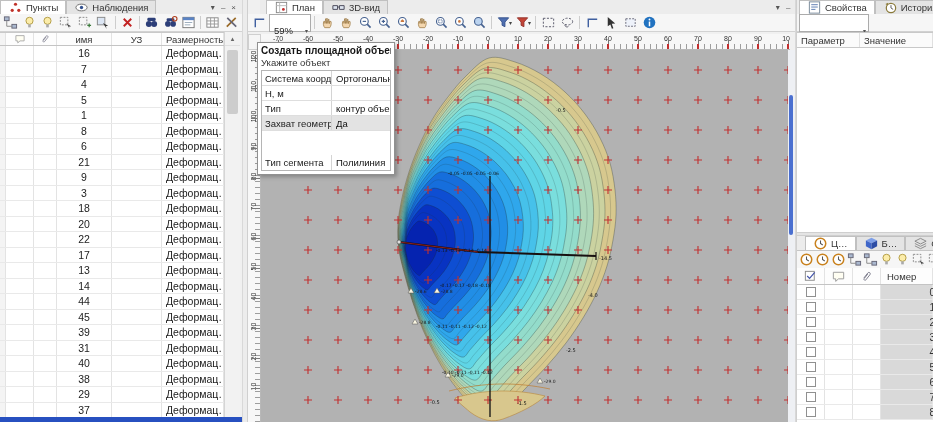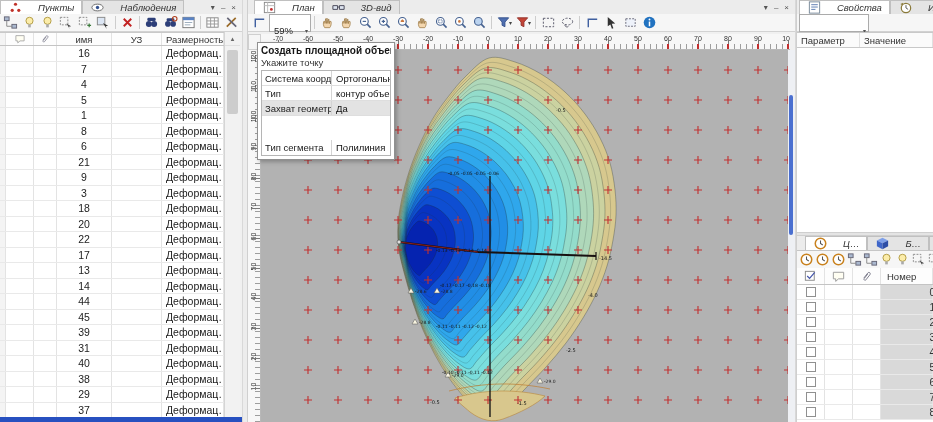--- a/index.html
+++ b/index.html
@@ -2,22 +2,22 @@
 <html><head>
 <meta charset="utf-8">
 <style>
   html,body{margin:0;padding:0;background:#888;}
   .app{position:relative;width:933px;height:422px;background:#f0f0f0;overflow:hidden;
        font-family:"Liberation Sans",sans-serif;color:#222;font-size:10.5px;}
   *{box-sizing:border-box;}
 
   
   .tabbar{position:absolute;top:0;height:15px;display:flex;align-items:flex-end;background:#ececec;border-bottom:1px solid #c6c6c6;}
-  .tab{display:flex;align-items:center;gap:15px;height:14px;padding:0 7px;font-size:9.5px;color:#333;
-       background:#e4e4e4;border:1px solid #c0c0c0;border-bottom:none;white-space:nowrap;font-style:italic;}
+  .tab{display:flex;align-items:center;gap:3px;height:14px;padding:0 7px;font-size:9.5px;color:#333;
+       background:#e4e4e4;border:1px solid #c0c0c0;border-bottom:none;white-space:nowrap;}
   .tab.active{background:#fff;}
   .icn{width:15px;height:15px;display:inline-flex;flex:0 0 auto;}
   .icn svg{width:100%;height:100%;}
   .winctl{margin-left:auto;display:flex;gap:6px;padding:0 6px 2px 0;font-size:8px;color:#555;}
   .winctl span{cursor:default;}
 
   
   .tb{position:absolute;height:18px;display:flex;align-items:center;gap:1px;padding:0 2px;
       background:#f6f6f6;border-bottom:1px solid #d2d2d2;}
   .tbtn{width:18px;height:16px;display:flex;align-items:center;justify-content:center;border-radius:2px;}
@@ -458,21 +458,21 @@
   </div>
 
   <div class="vscroll">
     <div class="scrollarrow">▴</div>
     <div class="thumb" style="top:18px;height:64px;"></div>
   </div>
   <div class="bluestrip"></div>
 
   <div class="splitter" style="left:242px;width:6px;"></div>
 
-  <div class="tabbar" style="left:248px;width:547px;">
+  <div class="tabbar" style="left:260px;width:547px;">
     <div class="tab active" style="margin-left:6px;">
       <span class="icn">
           <svg viewBox="0 0 16 16" xmlns="http://www.w3.org/2000/svg">
             <rect x="2.5" y="2.5" width="11" height="11" fill="#fff" stroke="#888"></rect>
             <path d="M2.5 6 L13.5 6 M6 2.5 L6 13.5" stroke="#bbb"></path>
             <circle cx="10" cy="10" r="1.5" fill="#c23030"></circle>
           </svg>
         </span>
       <span>План</span>
     </div>
@@ -789,27 +789,31 @@
         <text x="430" y="404" font-size="5" fill="#151515" class="maplabel">-0.5</text>
         <text x="517" y="405" font-size="5" fill="#151515" class="maplabel">-1.5</text>
       </svg>
     </div>
   <div class="mapscroll">
       <div class="mthumb"></div>
     </div>
 
   <div class="dlg">
     <div class="dlg-title">Создать площадной объект</div>
-    <div class="dlg-hint">Укажите точку</div>
+    <div class="dlg-hint">Укажите объект</div>
     <div class="dtable" id="dlgrows">
         <div class="drow">
           <div class="dl">Система коорди…</div>
           <div class="dv">Ортогональная</div>
         </div>
         <div class="drow">
+          <div class="dl">Н, м</div>
+          <div class="dv"></div>
+        </div>
+        <div class="drow">
           <div class="dl">Тип</div>
           <div class="dv">контур объекта</div>
         </div>
         <div class="drow hl">
           <div class="dl">Захват геометрии</div>
           <div class="dv">Да</div>
         </div>
         <div class="drow">
           <div class="dl">Тип сегмента</div>
           <div class="dv">Полилиния</div>

